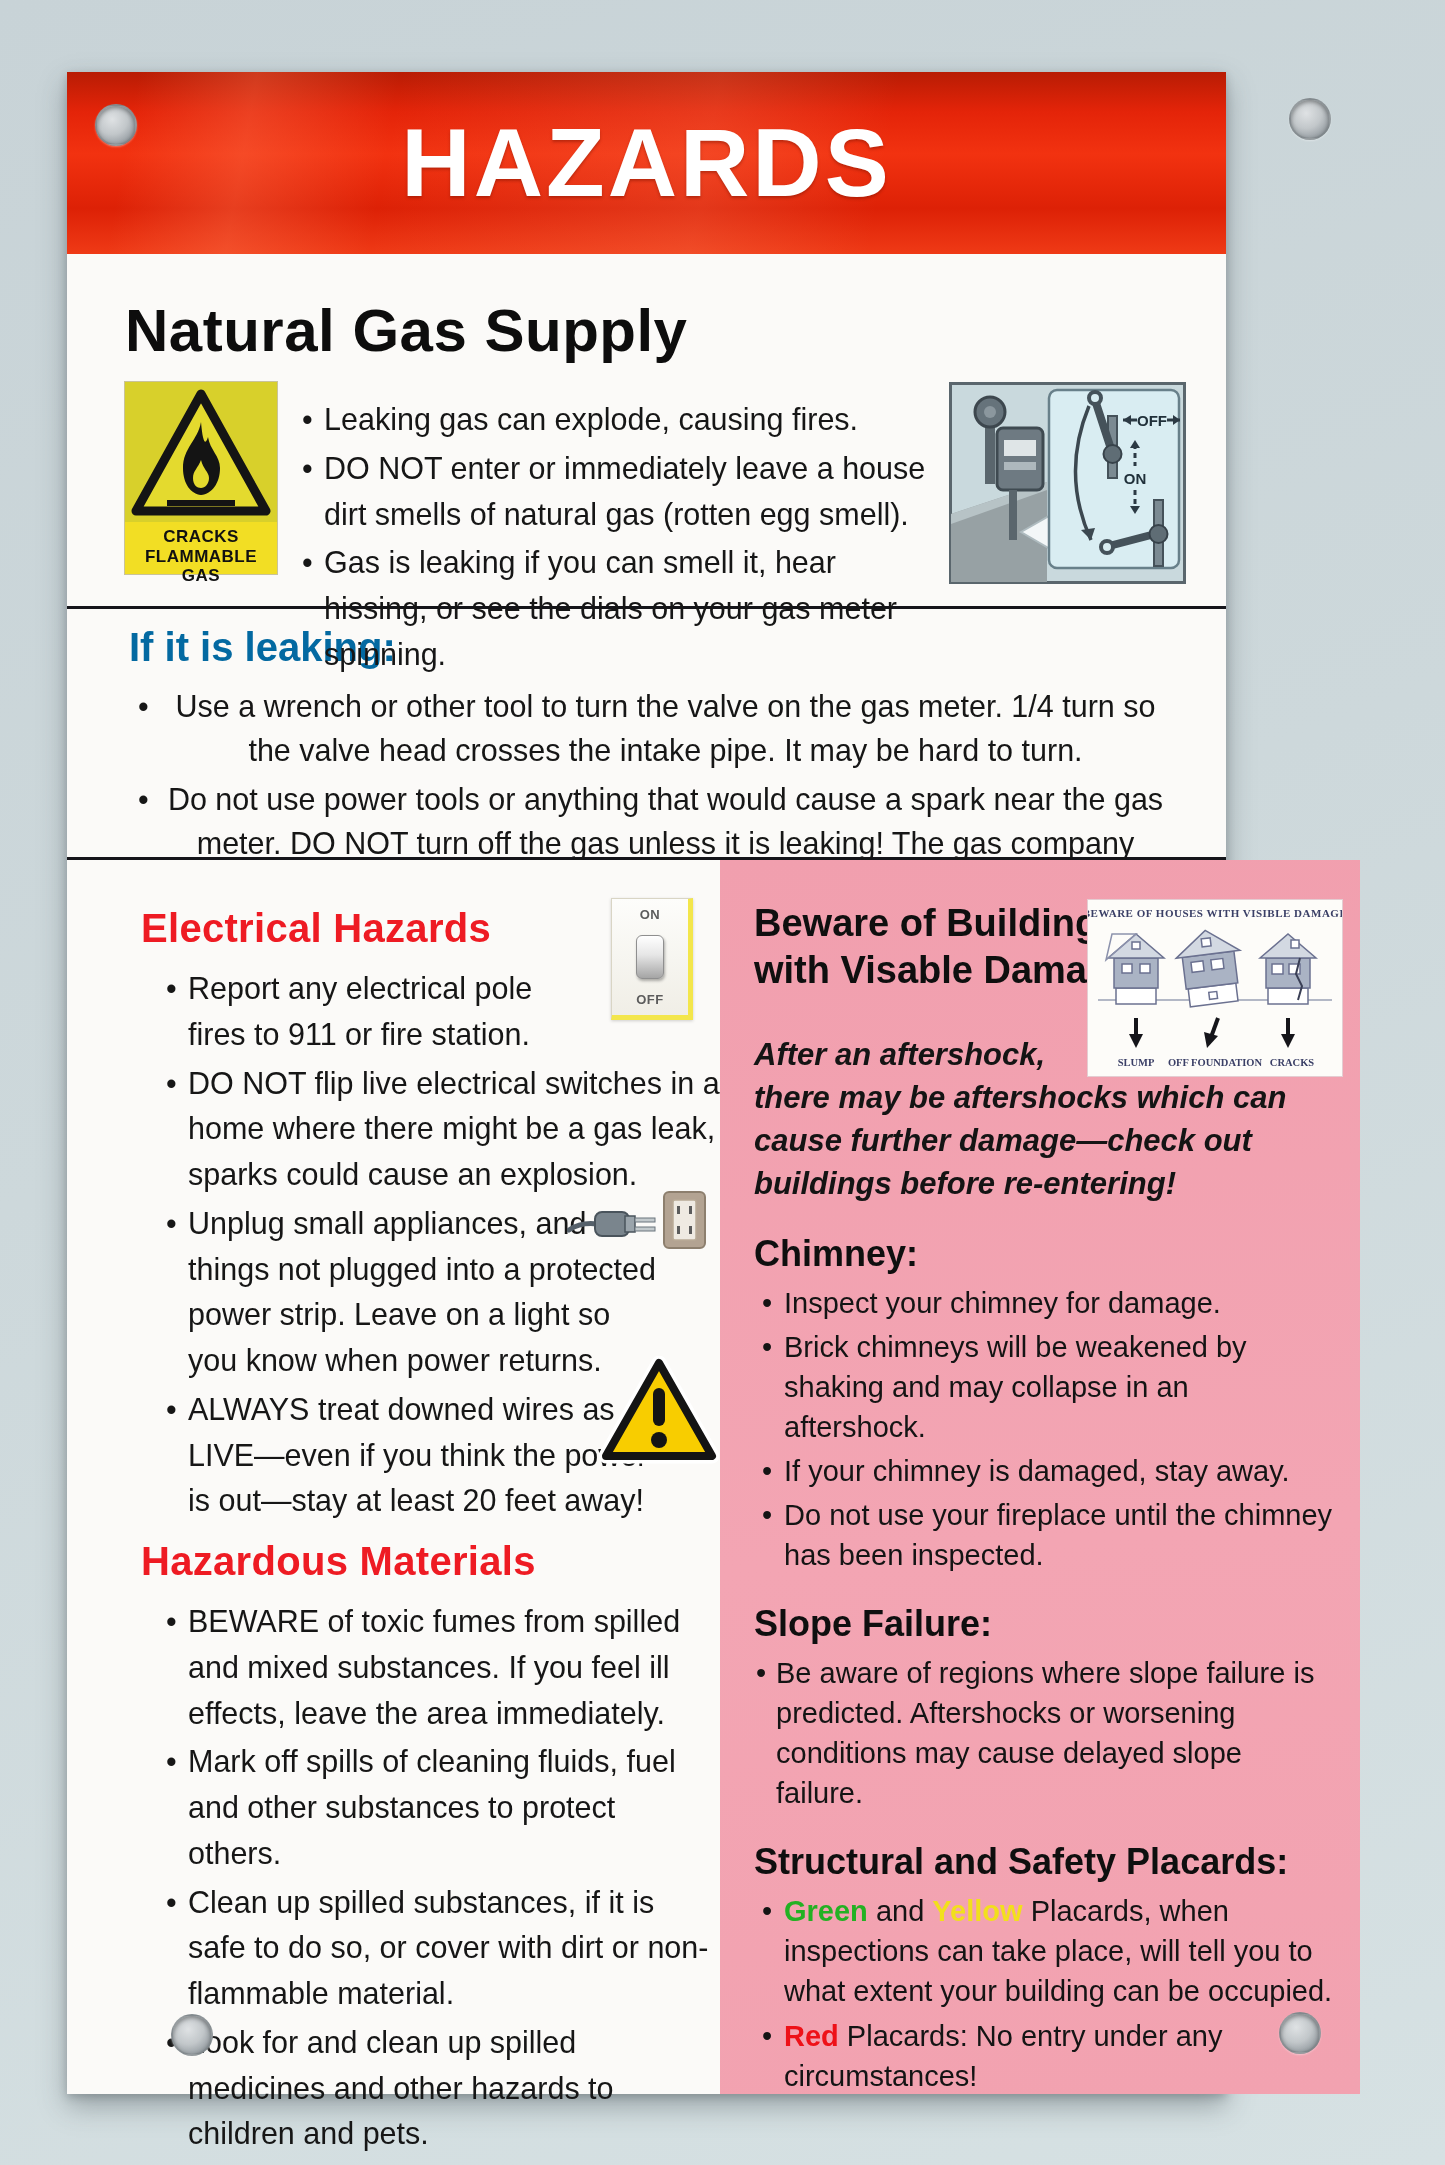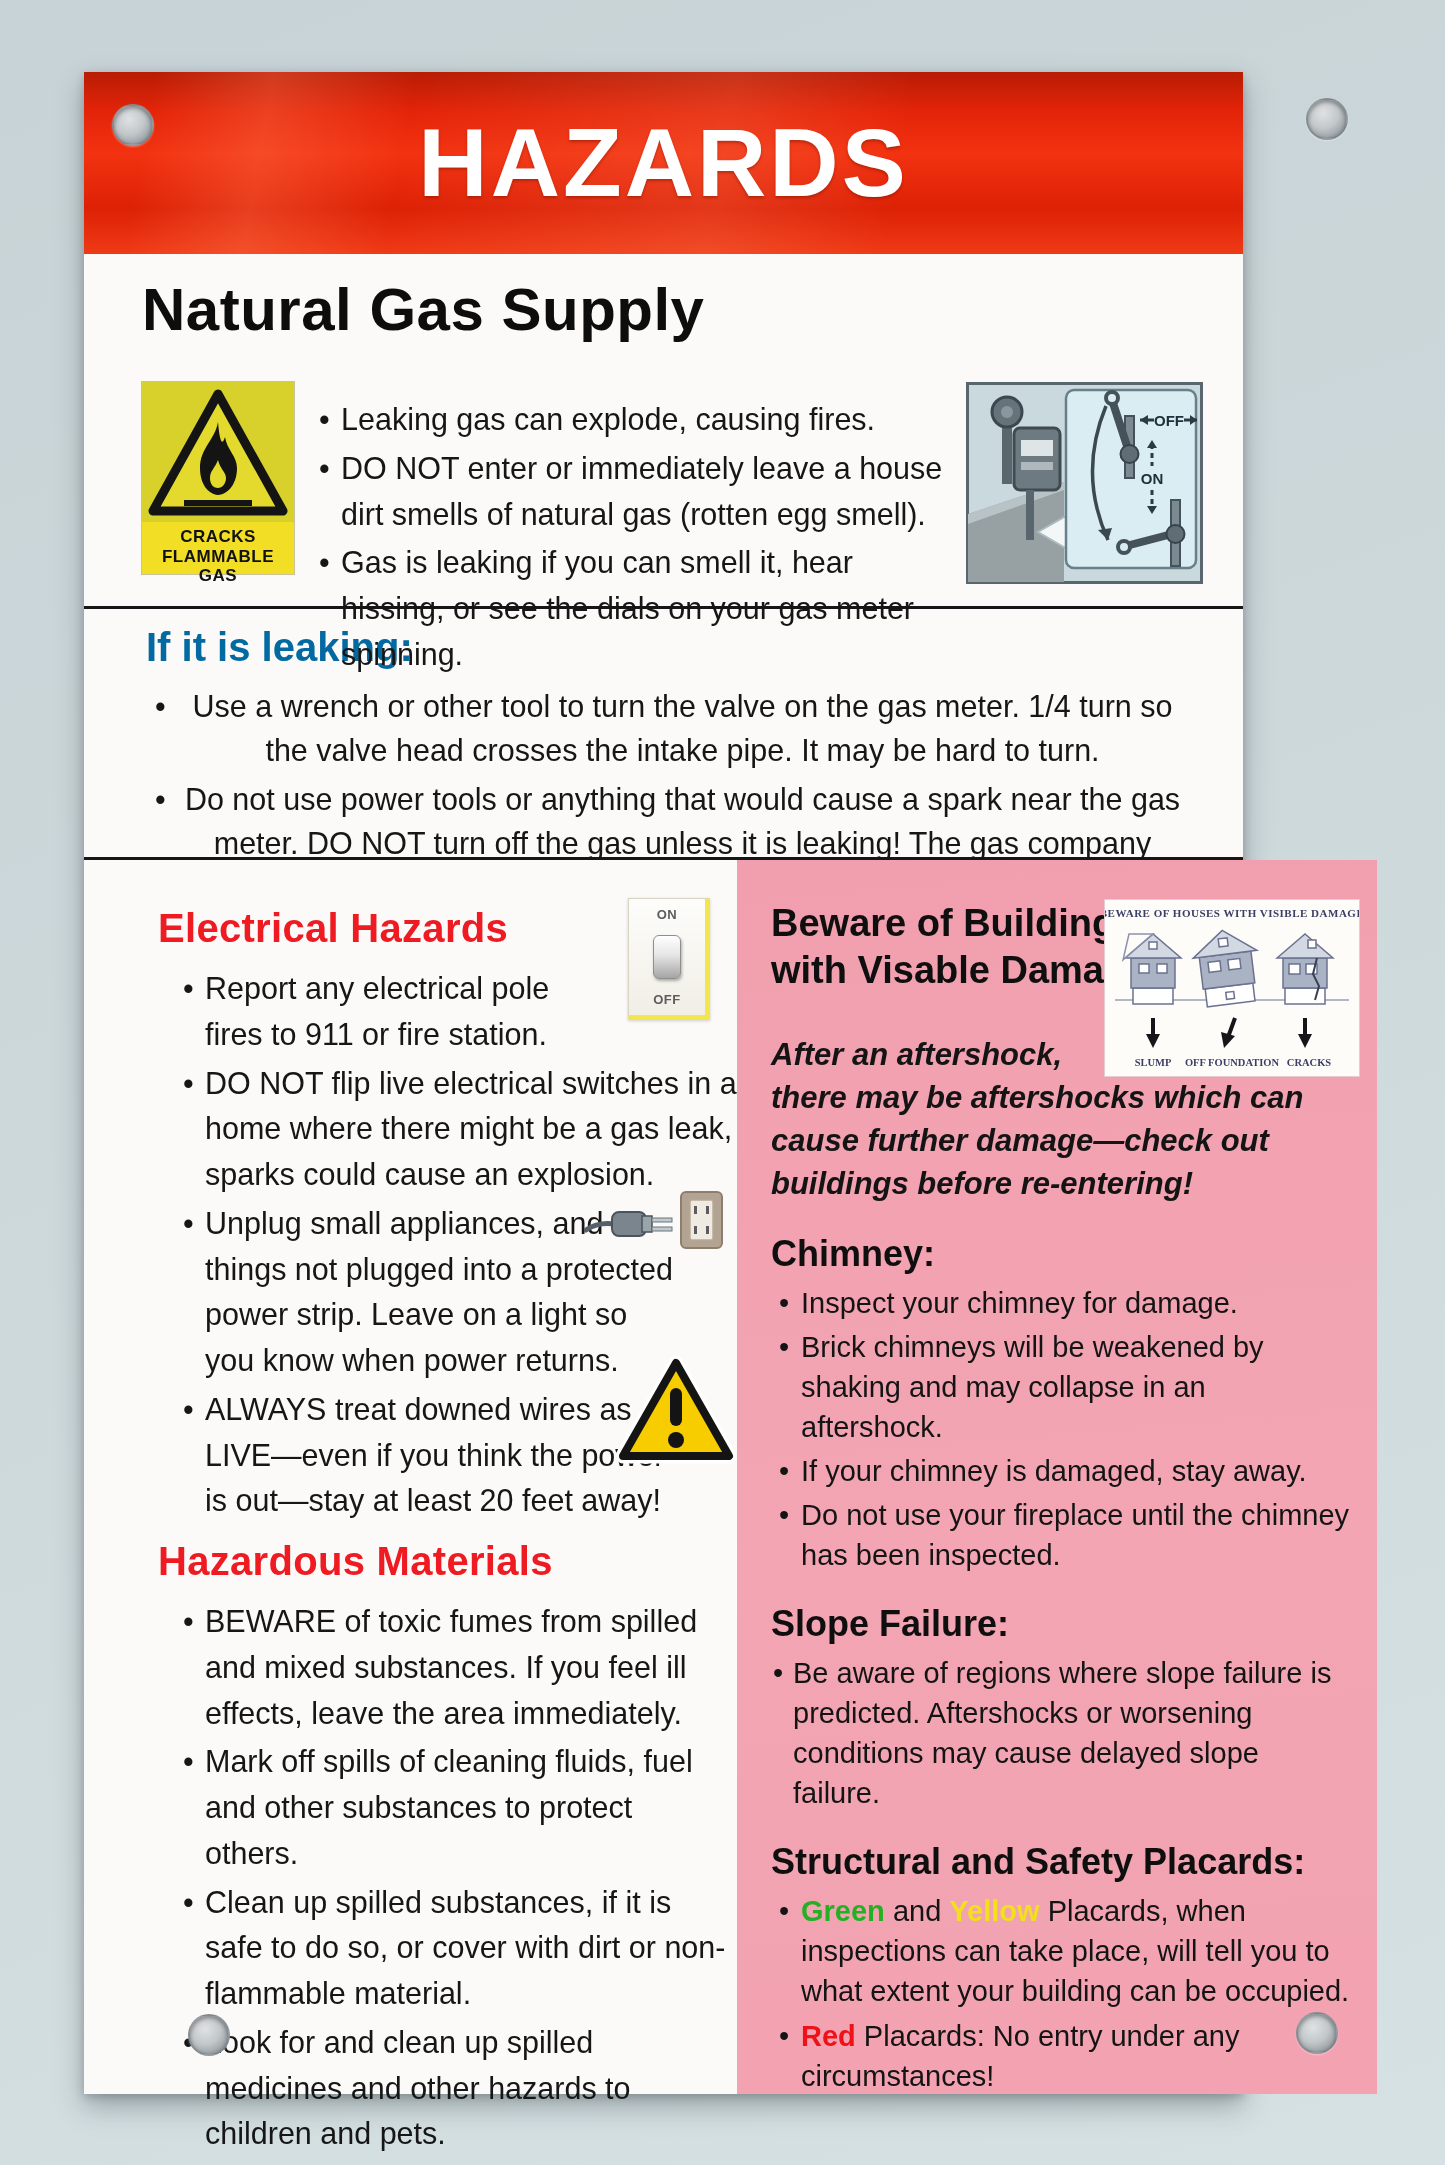--- a/index.html
+++ b/index.html
@@ -5,21 +5,21 @@
   html,body{margin:0;padding:0;}
   body{
     width:1445px;height:2165px;
     background:linear-gradient(160deg,#c8d3d7 0%,#cdd8db 45%,#d6e1e3 100%);
     font-family:"Liberation Sans","DejaVu Sans",sans-serif;
     color:#161616;
     overflow:hidden;
     position:relative;
   }
   .poster{
-    position:absolute;left:84px;top:72px;width:1159px;height:2022px;
+    position:absolute;left:67px;top:72px;width:1159px;height:2022px;
     box-shadow:0 12px 26px rgba(55,65,70,.38),0 3px 8px rgba(55,65,70,.25);
     background:#faf8f6;
   }
   
   .hdr{
     position:relative;height:182px;
     background:
       linear-gradient(100deg,rgba(255,255,255,0) 6%,rgba(255,130,90,.30) 16%,rgba(255,255,255,0) 28%,rgba(255,160,120,.18) 55%,rgba(255,255,255,0) 70%),
       linear-gradient(180deg,#b81c04 0%,#e42409 22%,#f23210 45%,#dd2106 75%,#ef3a16 100%);
     display:flex;align-items:center;justify-content:center;
@@ -33,21 +33,21 @@
     background:radial-gradient(circle at 40% 35%,#dfe2e4 0%,#c2c7ca 45%,#9aa1a6 75%,#848b90 100%);
     box-shadow:inset 0 2px 4px rgba(0,0,0,.35),0 1px 2px rgba(255,255,255,.35);
     border:2px solid rgba(110,116,120,.55);
   }
   .g-tl{left:28px;top:32px;}
   .g-tr{left:1222px;top:26px;}
   .g-bl{left:104px;top:1942px;}
   .g-br{left:1212px;top:1940px;}
   
   .gas{height:352px;background:#fbfaf8;position:relative;}
-  .gas h2{margin:0;padding:21px 0 0 58px;font-size:60px;font-weight:bold;color:#0d0d0d;letter-spacing:.5px;}
+  .gas h2{margin:0;padding:42px 0 0 58px;font-size:60px;font-weight:bold;color:#0d0d0d;letter-spacing:.5px;}
   .gas-row{position:absolute;left:58px;top:128px;right:40px;display:flex;align-items:flex-start;}
   .flam{width:152px;height:192px;flex:0 0 auto;box-shadow:0 0 0 1px #c9c39a;position:relative;background:#d8d02b;}
   .flam-label{position:absolute;left:0;right:0;bottom:0;height:52px;background:#f2de24;text-align:center;line-height:1.15;padding-top:5px;box-sizing:border-box;}
   .flam-label span{display:block;font-weight:bold;font-size:17px;color:#111;letter-spacing:.5px;}
   .gas-bullets{width:715px;margin:4px 0 0 54px;}
   ul.b{list-style:none;margin:15px;padding:0;font-size:30.5px;line-height:1.5;}
   ul.b li{position:relative;padding-left:32px;margin-bottom:3px;}
   ul.b li::before{content:"•";position:absolute;left:10px;top:0;}
   .meter{margin-left:auto;width:237px;height:202px;flex:0 0 auto;}
   

